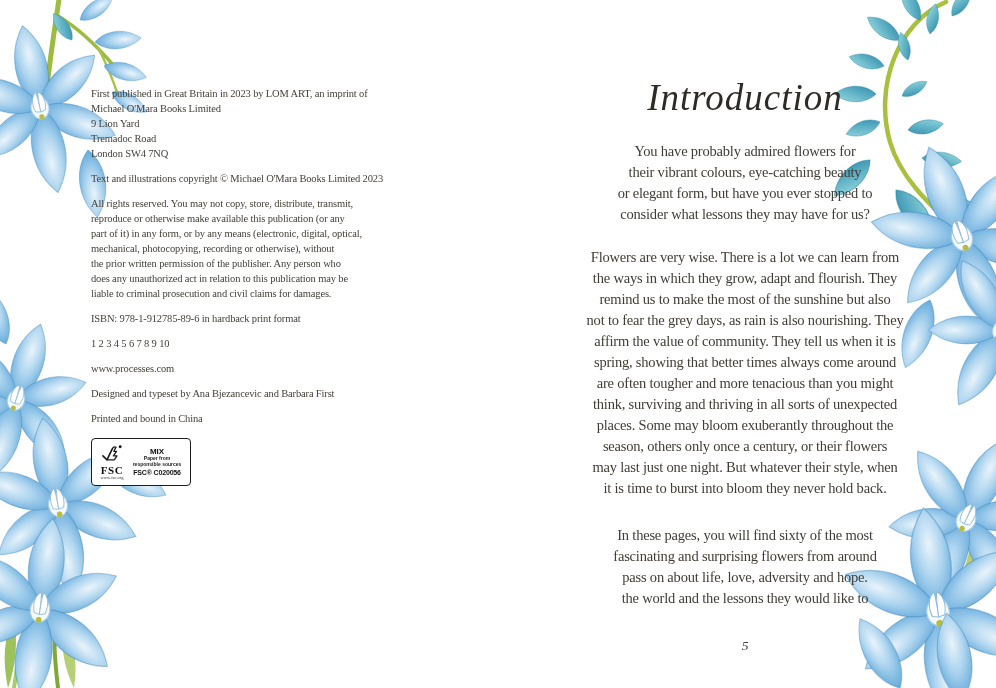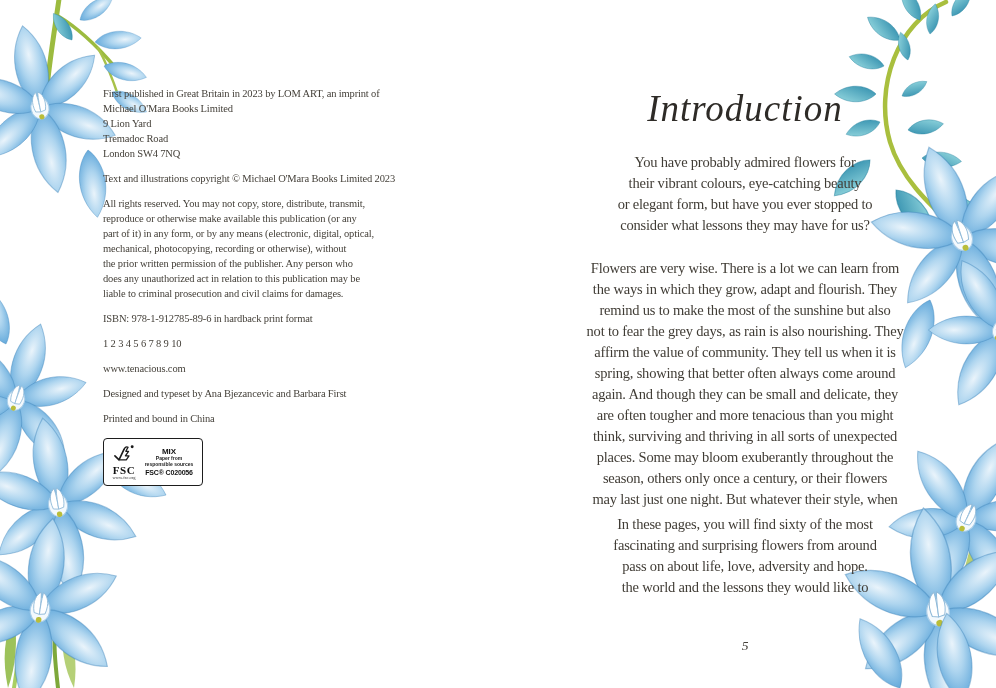--- a/index.html
+++ b/index.html
@@ -6,21 +6,21 @@
   body{
     width:996px;height:688px;position:relative;overflow:hidden;
     background:#ffffff;
     font-family:"Liberation Serif","DejaVu Serif",serif;
   }
   .decor{position:absolute;left:0;top:0;z-index:0;}
   .page{position:absolute;z-index:1;}
 
   
   .left-page{
-    left:103px;top:86px;width:335px;
+    left:91px;top:86px;width:335px;
     color:#45413a;font-size:10.5px;line-height:15px;letter-spacing:-0.15px;
   }
   .left-page .block{margin:0 0 10px 0;}
   .left-page .block div{white-space:nowrap;}
 
   
   .fsc{
     margin-top:12px;width:90px;height:42px;
     border:1.6px solid #1d1d1d;border-radius:4px;
     display:flex;align-items:center;justify-content:space-between;
@@ -29,29 +29,29 @@
   .fsc-left{width:32px;text-align:center;line-height:1;}
   .fsc-name{font-weight:bold;font-size:11px;letter-spacing:0.5px;color:#111;margin-top:-1px;}
   .fsc-url{font-size:4.5px;color:#333;letter-spacing:0;}
   .fsc-right{flex:1;text-align:center;line-height:1.15;font-family:"Liberation Sans","DejaVu Sans",sans-serif;}
   .fsc-mix{font-weight:bold;font-size:8px;color:#111;}
   .fsc-tag{font-size:5px;font-weight:bold;color:#222;letter-spacing:0;}
   .fsc-code{font-weight:bold;font-size:7px;color:#111;margin-top:1px;}
 
   
   .right-page{
-    left:575px;top:89px;width:340px;text-align:center;
+    left:575px;top:78px;width:340px;text-align:center;
     color:#403c35;font-size:14.5px;line-height:21px;letter-spacing:-0.2px;
   }
   .right-page .title{
     font-style:italic;font-weight:400;font-size:37px;line-height:40px;
     letter-spacing:1px;color:#2e2b27;margin:0 0 23px 0;white-space:nowrap;
   }
   .para{margin:0 0 22px 0;}
-  .para.tight{margin-bottom:4px;font-family:Liberation Serif, serif;}
+  .para.tight{margin-bottom:26px;font-family:Liberation Serif, serif;}
   .para div{white-space:nowrap;}
   .page-number{
     position:absolute;left:575px;top:638px;width:340px;z-index:1;
     text-align:center;font-style:italic;font-size:13.5px;color:#45413a;
   }
 </style>
 </head>
 <body>
 
 <svg class="decor" width="996" height="688" viewBox="0 0 996 688" aria-hidden="true">
@@ -155,21 +155,21 @@
       <div>part of it) in any form, or by any means (electronic, digital, optical,</div>
       <div>mechanical, photocopying, recording or otherwise), without</div>
       <div>the prior written permission of the publisher. Any person who</div>
       <div>does any unauthorized act in relation to this publication may be</div>
       <div>liable to criminal prosecution and civil claims for damages.</div>
     </div>
   <div class="block">
       <div>ISBN: 978-1-912785-89-6 in hardback print format</div>
     </div>
   <div class="block">1 2 3 4 5 6 7 8 9 10</div>
-  <div class="block">www.tenacious.com</div>
+  <div class="block">www.processes.com</div>
   <div class="block">Designed and typeset by Ana Bjezancevic and Barbara First</div>
   <div class="block">Printed and bound in China</div>
 
   <div class="fsc">
     <div class="fsc-left">
       <svg width="22" height="20" viewBox="0 0 24 22">
         <circle cx="21" cy="3" r="1.6" fill="#1a1a1a"></circle>
         <path d="M2,13 L6.5,17.5 L12,6" fill="none" stroke="#1a1a1a" stroke-width="1.8" stroke-linecap="round"></path>
         <path d="M12,6 C13,3.5 15,2.5 16.5,3.5 L14,8 L17,8 L13.5,13 L17.5,13 L14.5,17.5 L7.5,17.5" fill="none" stroke="#1a1a1a" stroke-width="1.4" stroke-linejoin="round"></path>
       </svg>
@@ -192,27 +192,27 @@
       <div>their vibrant colours, eye-catching beauty</div>
       <div>or elegant form, but have you ever stopped to</div>
       <div>consider what lessons they may have for us?</div>
     </div>
   <div class="para tight">
       <div>Flowers are very wise. There is a lot we can learn from</div>
       <div>the ways in which they grow, adapt and flourish. They</div>
       <div>remind us to make the most of the sunshine but also</div>
       <div>not to fear the grey days, as rain is also nourishing. They</div>
       <div>affirm the value of community. They tell us when it is</div>
-      <div>spring, showing that better often always come around</div>
-      <div>again. And though they can be small and delicate, they</div>
+      <div>spring, showing that better times always come around</div>
       <div>are often tougher and more tenacious than you might</div>
       <div>think, surviving and thriving in all sorts of unexpected</div>
       <div>places. Some may bloom exuberantly throughout the</div>
       <div>season, others only once a century, or their flowers</div>
       <div>may last just one night. But whatever their style, when</div>
+      <div>it is time to burst into bloom they never hold back.</div>
     </div>
   <div class="para">
       <div>In these pages, you will find sixty of the most</div>
       <div>fascinating and surprising flowers from around</div>
       <div>pass on about life, love, adversity and hope.</div>
       <div>the world and the lessons they would like to</div>
     </div>
 </div>
 
 <div class="page-number">5</div>

